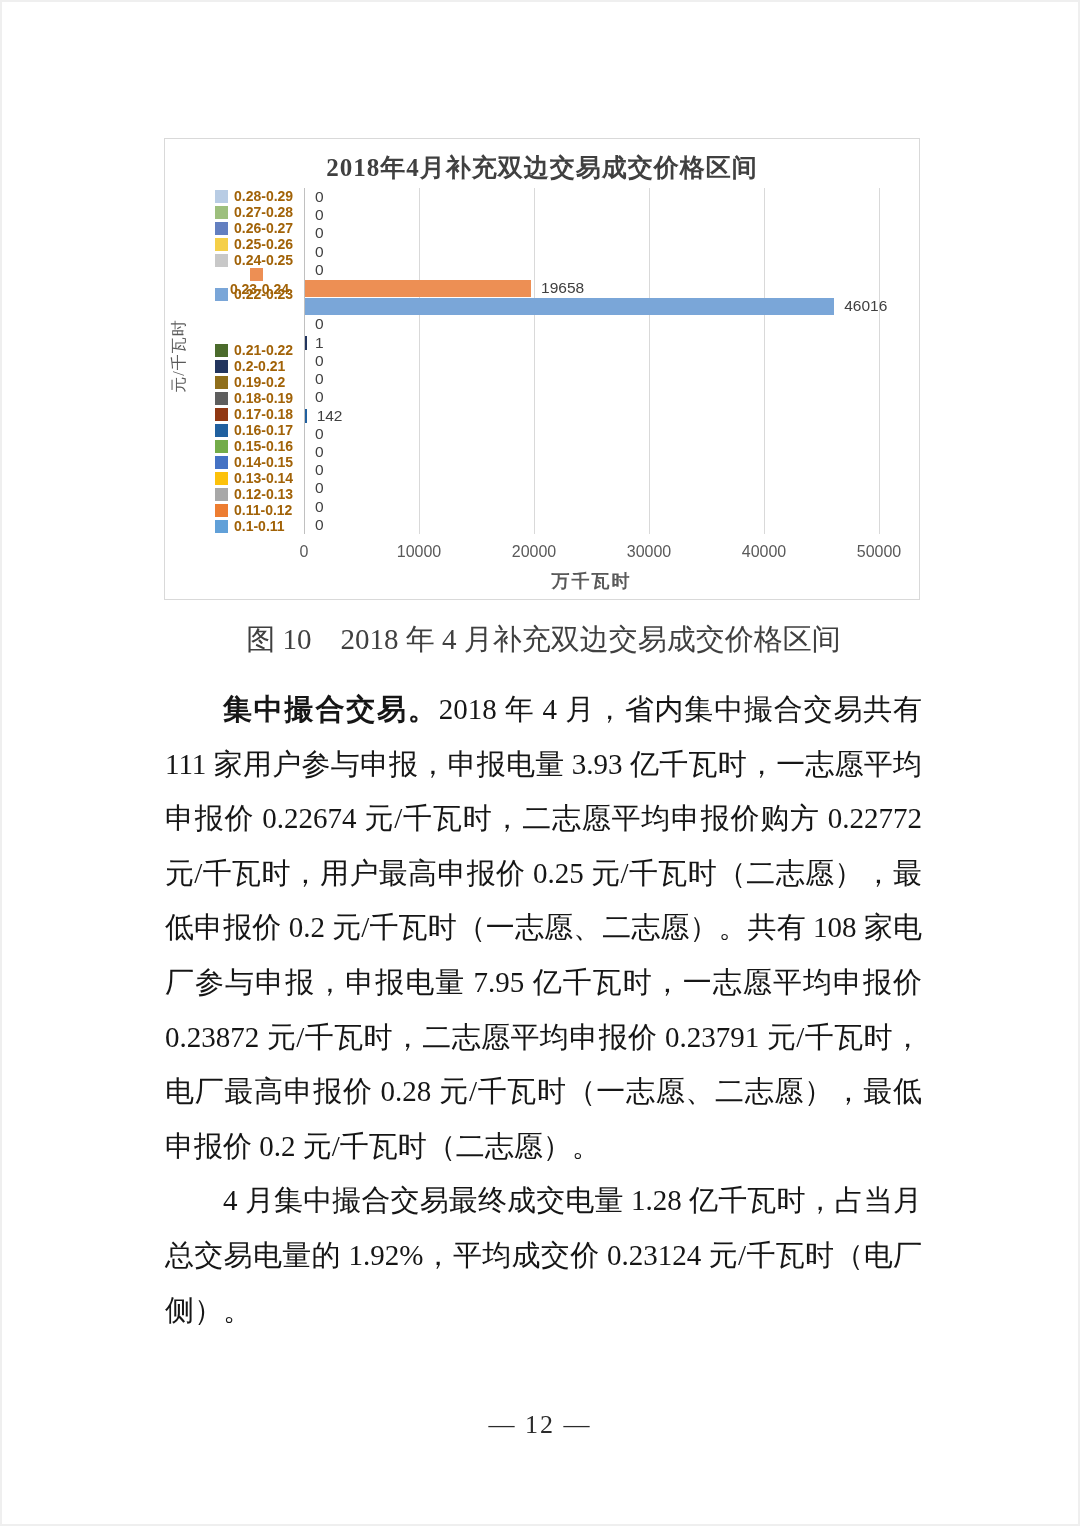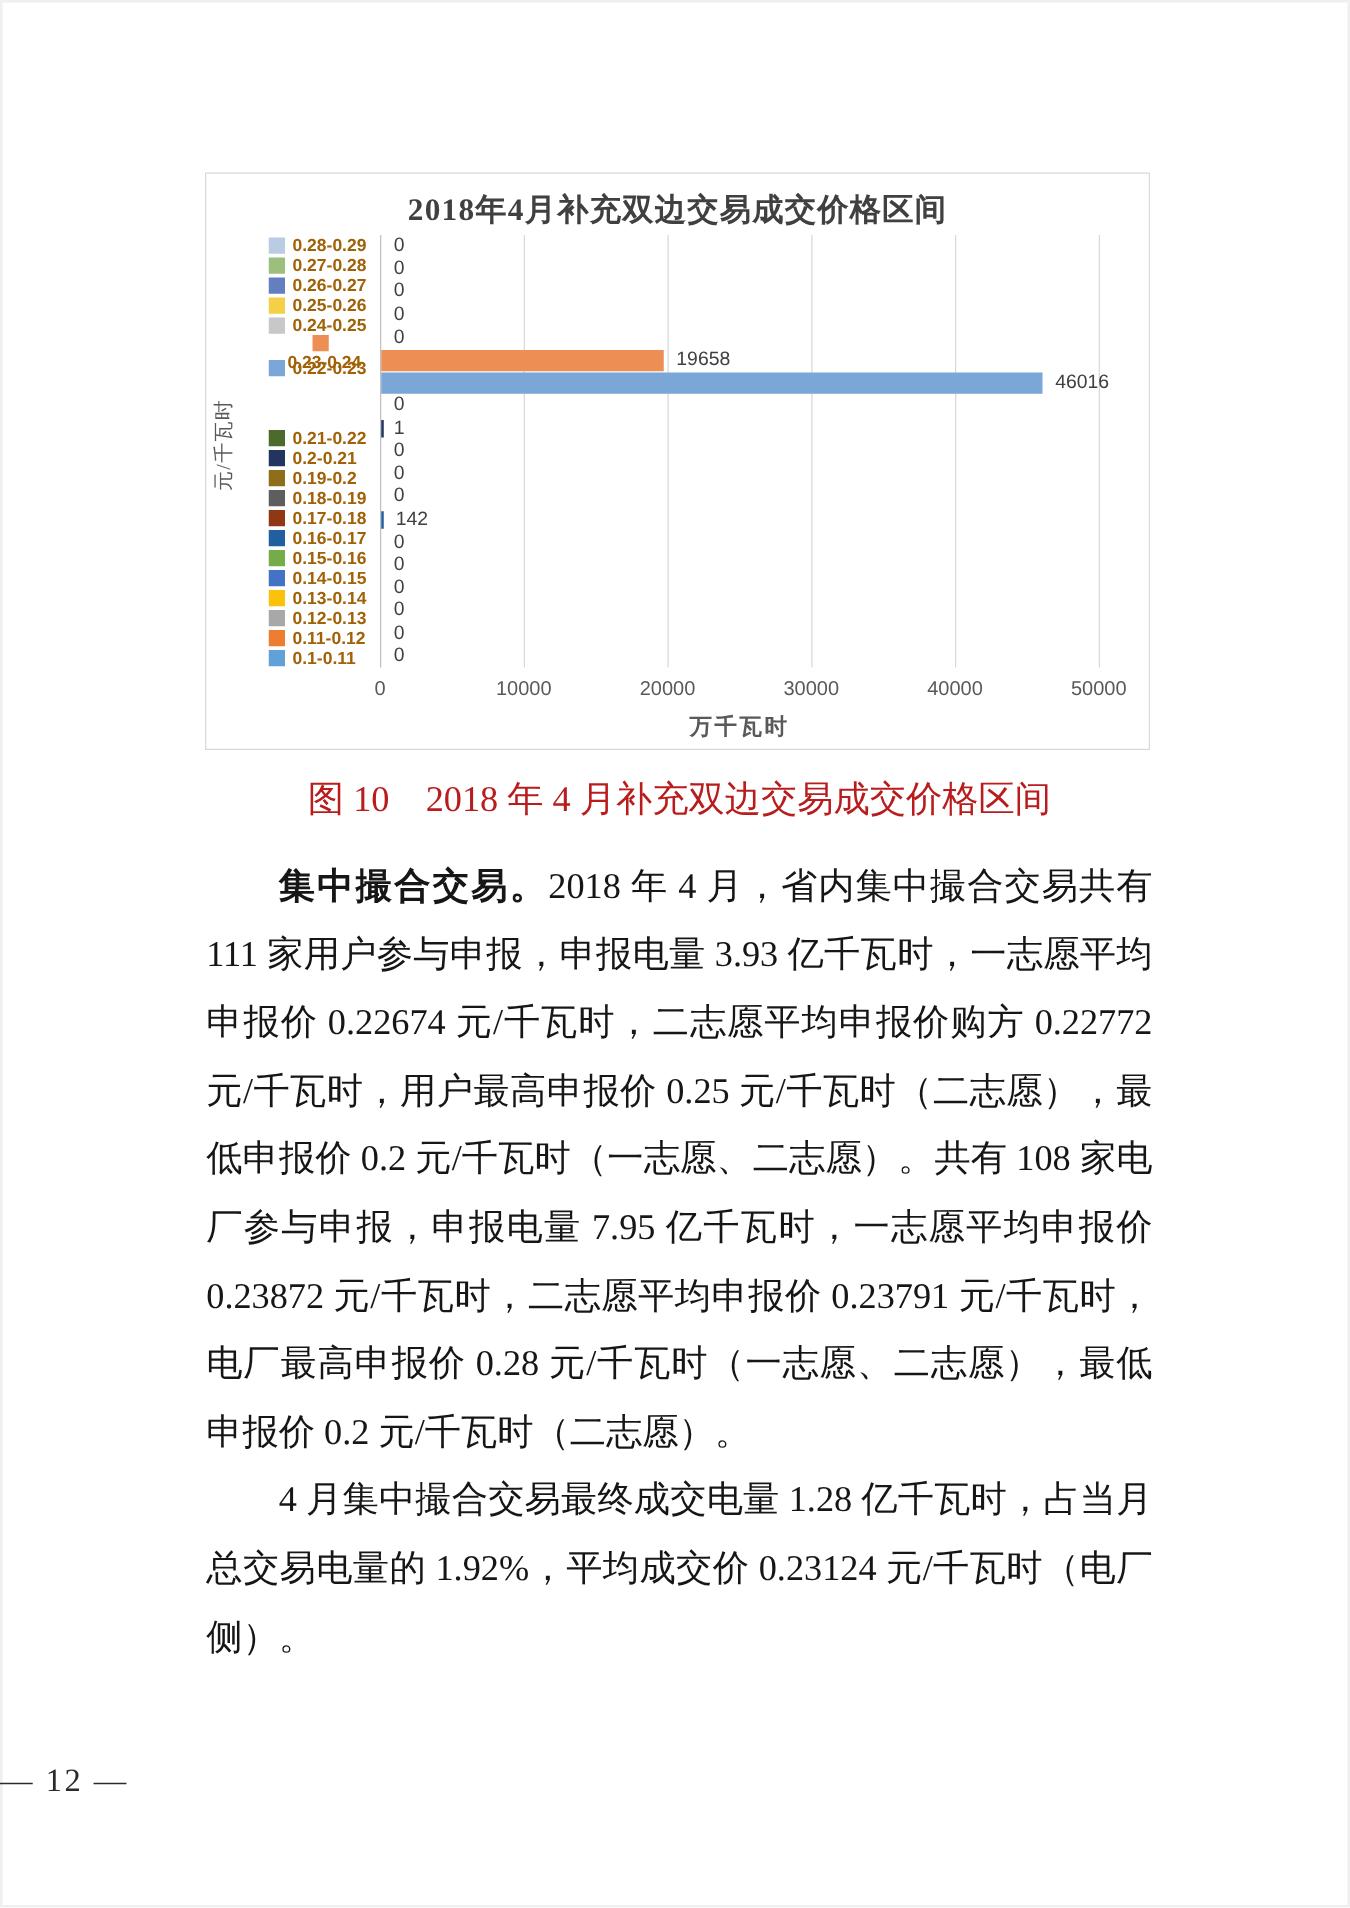--- a/index.html
+++ b/index.html
@@ -47,33 +47,33 @@
     font-size:18px;color:#595959;letter-spacing:2px;font-weight:bold;
   }
   .y-axis-title{
     position:absolute;left:-66px;top:207px;width:160px;height:20px;
     transform:rotate(-90deg);text-align:center;font-size:16px;color:#595959;
     letter-spacing:1px;
   }
   
   .caption{
     position:absolute;left:165px;top:620px;width:757px;text-align:center;
-    font-size:29px;color:#b91c1c;
+    font-size:29px;color:#404040;
   }
   .body-block{
     position:absolute;left:165px;top:682px;width:757px;
     font-size:29px;line-height:54.6px;color:#161616;
   }
   .jline{text-align:justify;text-align-last:justify;white-space:nowrap0;}
   .jline.lastline{text-align:left;text-align-last:auto;}
   .jline.indent{padding-left:58px;}
   b.lead{font-family:"Liberation Sans","DejaVu Sans",sans-serif;font-weight:bold;letter-spacing:1px;margin-top:36px;}
   
   .footer{
-    position:absolute;left:0;top:1410px;width:100%;
+    position:absolute;left:0;top:1410px;width:100%;text-align:center;
     font-size:26px;color:#2b2b2b;letter-spacing:2px;
   }
   .watermark{
     position:absolute;left:780px;top:1450px;display:flex;align-items:center;gap:9px;
   }
   .watermark-text{
     font-size:27px;color:#dcdcdc;letter-spacing:2px;
     font-family:"Liberation Sans","DejaVu Sans",sans-serif;font-weight:bold;
     text-shadow:-1px -1px 0 #c3c3c3, 1px 1px 0 #ffffff;
   }

